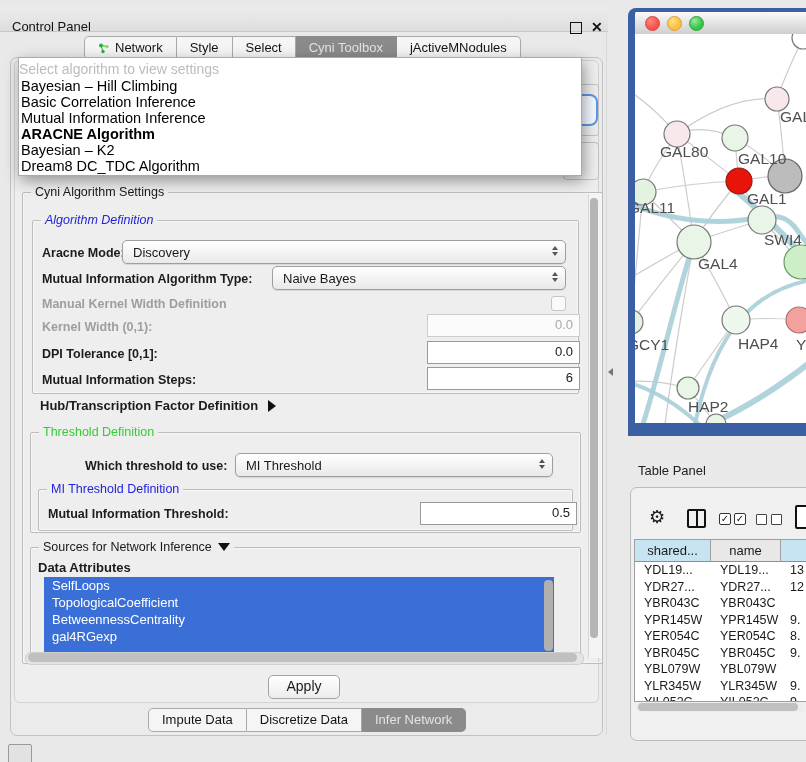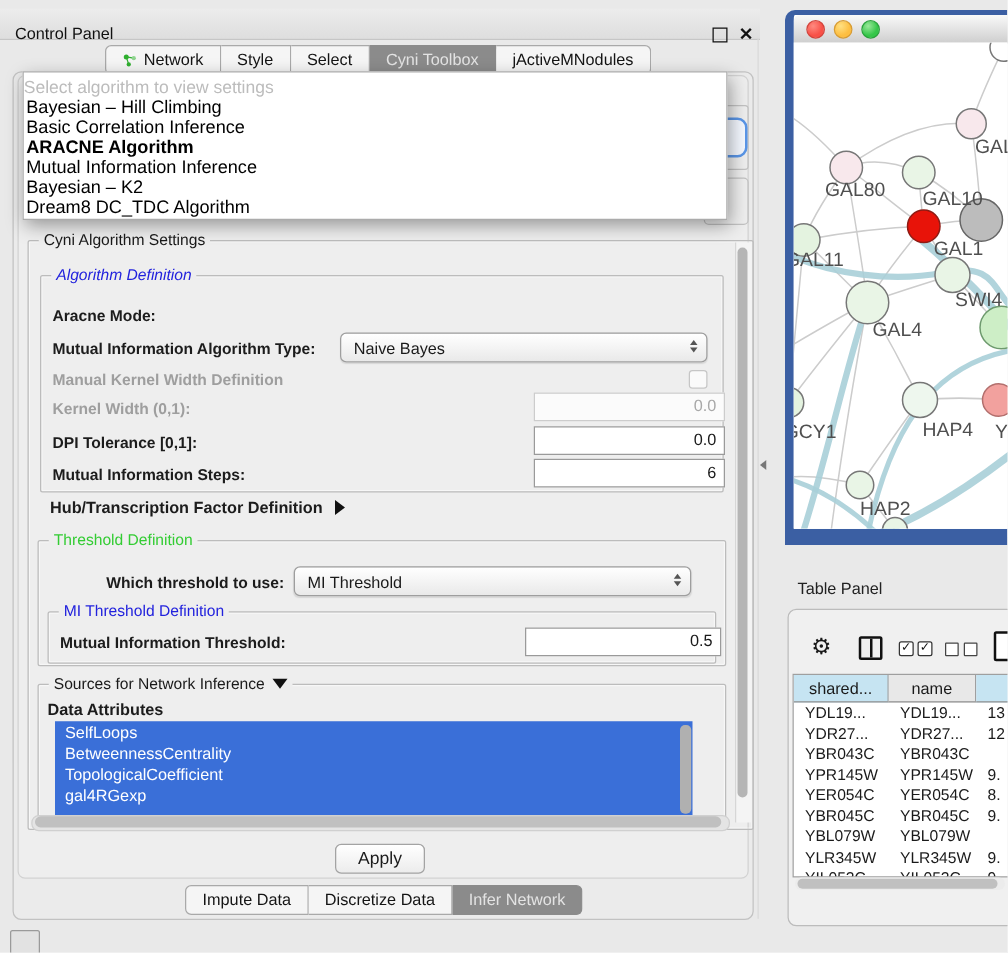--- a/index.html
+++ b/index.html
@@ -188,38 +188,45 @@
 
   <div class="abs" id="frag-a"></div>
   <div class="abs" id="frag-combo"></div>
   <div class="abs" id="frag-b"></div>
 
   <div class="abs" id="algo-popup">
     <div id="popup-title">Select algorithm to view settings</div>
     <div id="popup-list">
         <div class="popup-item">Bayesian – Hill Climbing</div>
         <div class="popup-item">Basic Correlation Inference</div>
+        <div class="popup-item">Mutual Information Inference</div>
         <div class="popup-item bold">ARACNE Algorithm</div>
-        <div class="popup-item">Mutual Information Inference</div>
         <div class="popup-item">Bayesian – K2</div>
         <div class="popup-item">Dream8 DC_TDC Algorithm</div>
       </div>
   </div>
 
   <div class="group" id="settings-group">
     <span class="legend" style="left:8px;">Cyni Algorithm Settings</span>
   </div>
   <div class="abs" id="settings-scroll"></div>
   <div class="abs" id="settings-thumb"></div>
 
   <div class="group" id="algodef-group">
     <span class="legend blue" style="left:8px;font-style:italic;">Algorithm Definition</span>
   </div>
 
   <span class="flabel" style="left:42px;top:246px;">Aracne Mode:</span>
+  <div class="combo" style="left:122px;top:240px;width:432px;">
+    <span>Discovery</span>
+    <span class="stepper">
+        <span class="tri-up"></span>
+        <span class="tri-down"></span>
+      </span>
+  </div>
 
   <span class="flabel" style="left:42px;top:272px;">Mutual Information Algorithm Type:</span>
   <div class="combo" style="left:272px;top:266px;width:282px;">
     <span>Naive Bayes</span>
     <span class="stepper">
         <span class="tri-up"></span>
         <span class="tri-down"></span>
       </span>
   </div>
 
@@ -261,22 +268,22 @@
 
   <div class="group" id="sources-group">
     <span class="legend" style="left:8px;">
       <span>Sources for Network Inference</span>
       <span class="tri-down-big"></span>
     </span>
   </div>
   <span class="abs flabel" id="lbl-dataattr">Data Attributes</span>
   <div class="abs" id="attr-list">
       <div class="attr-item">SelfLoops</div>
+      <div class="attr-item">TopologicalCoefficient</div>
       <div class="attr-item">BetweennessCentrality</div>
-      <div class="attr-item">TopologicalCoefficient</div>
       <div class="attr-item">gal4RGexp</div>
     </div>
   <div class="abs" id="attr-thumb"></div>
   <div class="abs" id="hscroll"></div>
   <div class="abs" id="hscroll-thumb"></div>
 
   <div class="abs" id="apply-btn">Apply</div>
 
   <div class="abs tabbar" id="bottom-tabs">
       <div class="tab">

